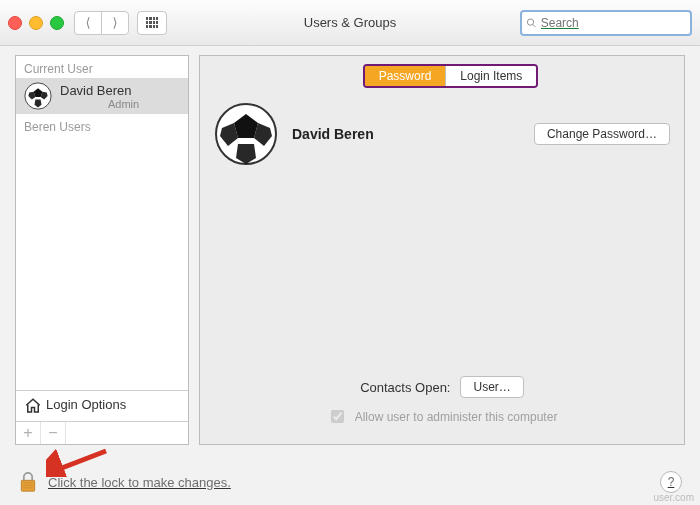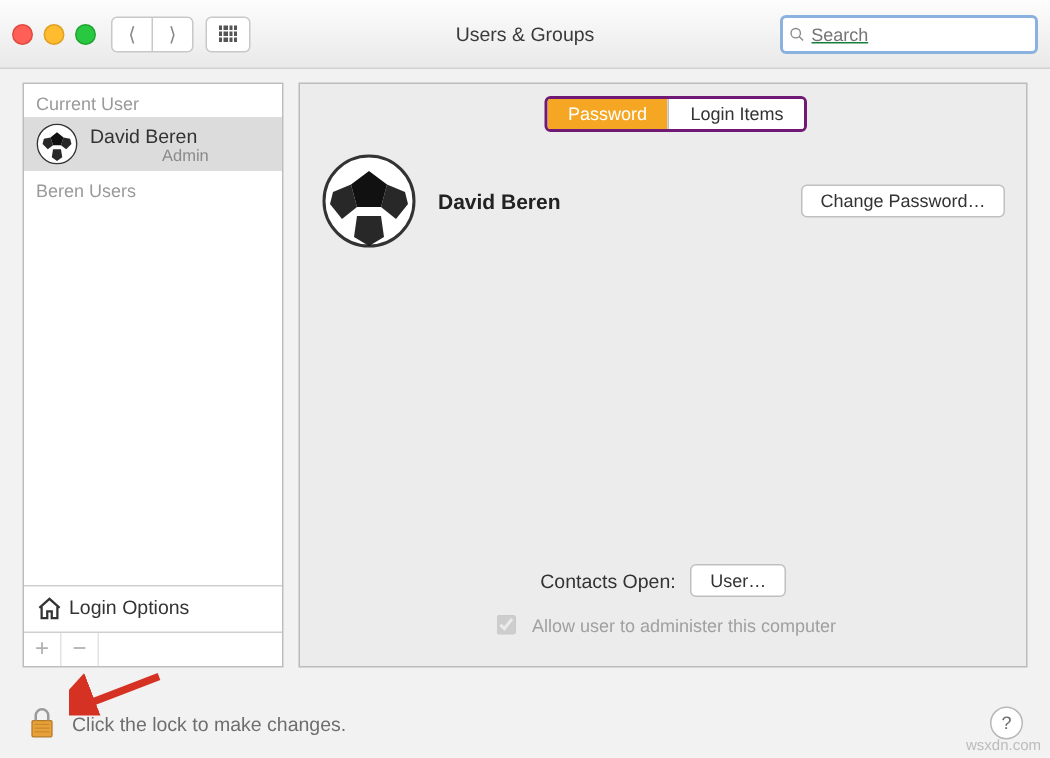--- a/index.html
+++ b/index.html
@@ -39,21 +39,21 @@
   .tabbox { display:flex; border:2px solid #701a75; border-radius:4px; overflow:hidden; height:20px;margin-left:17px;}
   .tab { padding:0 14px; display:flex; align-items:center; font-size:12px; background:#fff; color:#333;}
   .tab.active { background:#f5a623; color:#fff;}
   .tab + .tab { border-left:1px solid #bfbfbf;padding-left:14px;}
   .profile-row { display:flex; align-items:center; gap:14px;}
   .display-name { font-weight:600; font-size:14px; color:#222;}
   .btn { background:#fff; border:1px solid #bfbfbf; border-radius:4px; padding:3px 12px; font-size:12px; color:#333;}
   .contacts-row { position:absolute; bottom:46px; left:0; right:0; display:flex; justify-content:center; align-items:center; gap:10px;}
   .admin-row { position:absolute; bottom:18px; left:0; right:0; display:flex; justify-content:center; align-items:center; gap:8px; color:#a0a0a0; font-size:12px;}
   .admin-row input{accent-color:#888;}
-  .footer { position:absolute; bottom:12px; left:18px; right:18px; display:flex; align-items:center;}
+  .footer { position:absolute; bottom:12px; left:18px; right:18px; display:flex; align-items:center;text-decoration:underline;}
   .lock-wrap { display:flex; align-items:center; gap:10px; color:#6e6e6e; font-size:13px;}
   .arrow { position:absolute; left:46px; bottom:28px; pointer-events:none;}
   .watermark { position:absolute; right:6px; bottom:2px; font-size:10px; color:#bcbcbc;}
   .help { margin-left:auto; width:20px; height:20px; border:1px solid #b8b8b8; border-radius:50%; display:flex; align-items:center; justify-content:center; font-size:12px; color:#6a6a6a; background:#fff;}
   .avatar-guest { width:26px; height:26px; border-radius:50%; background:#d6d6d6; display:flex; align-items:center; justify-content:center;}
   .avatar-guest svg{width:18px;height:18px;fill:#b0b0b0;}
 </style>
 </head>
 <body>
 
@@ -179,14 +179,14 @@
         <line x1="6" y1="14" x2="18" y2="14" stroke="#c88a2a"></line>
           <line x1="6" y1="17" x2="18" y2="17" stroke="#c88a2a"></line>
           <line x1="6" y1="20" x2="18" y2="20" stroke="#c88a2a"></line>
         <path d="M7 11 V7 a5 5 0 0 1 10 0 V11" fill="none" stroke="#9a9a9a" stroke-width="2"></path>
       </svg>
       <span>Click the lock to make changes.</span>
     </div>
     <div class="help">?</div>
   </div>
 
-  <div class="watermark">wsxdn.com</div>
+  <div class="watermark">user.com</div>
 </div>
 
 </body></html>

